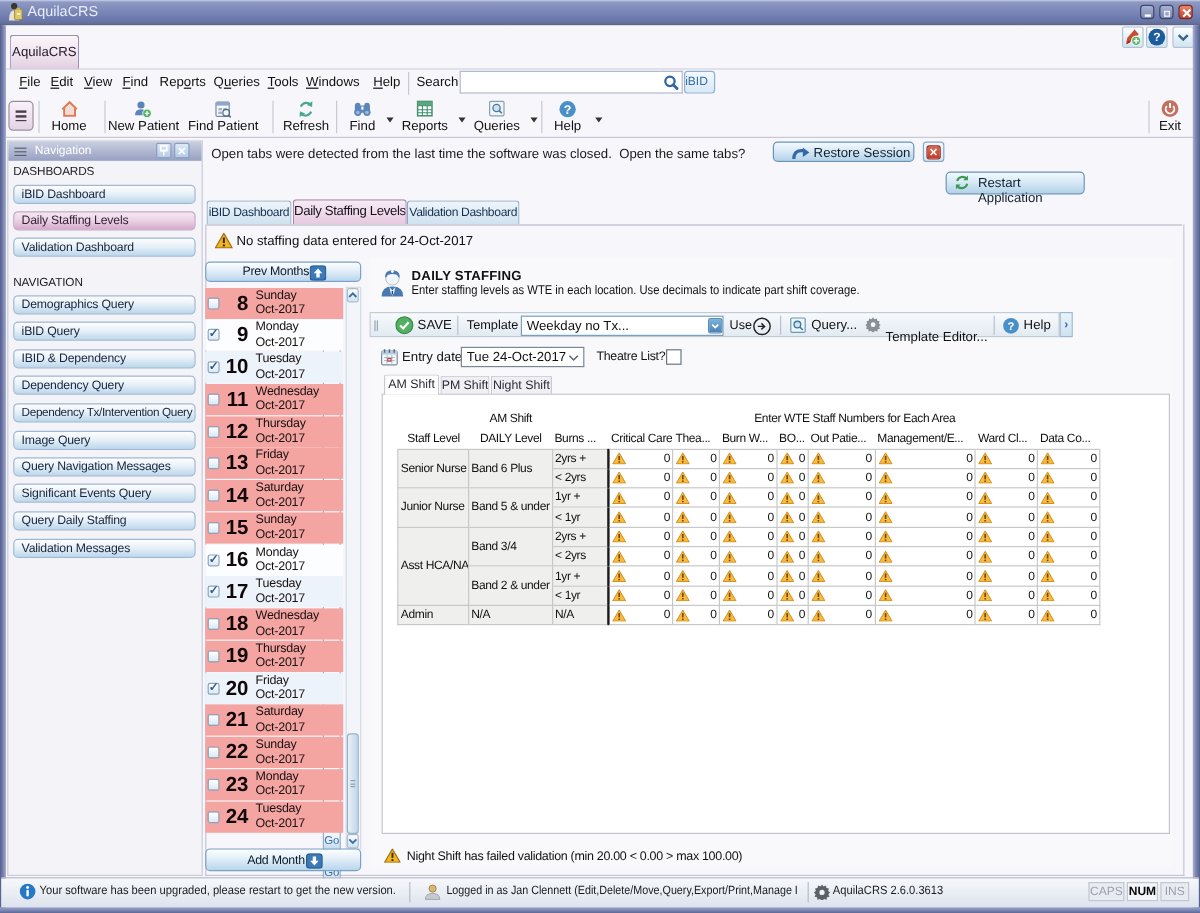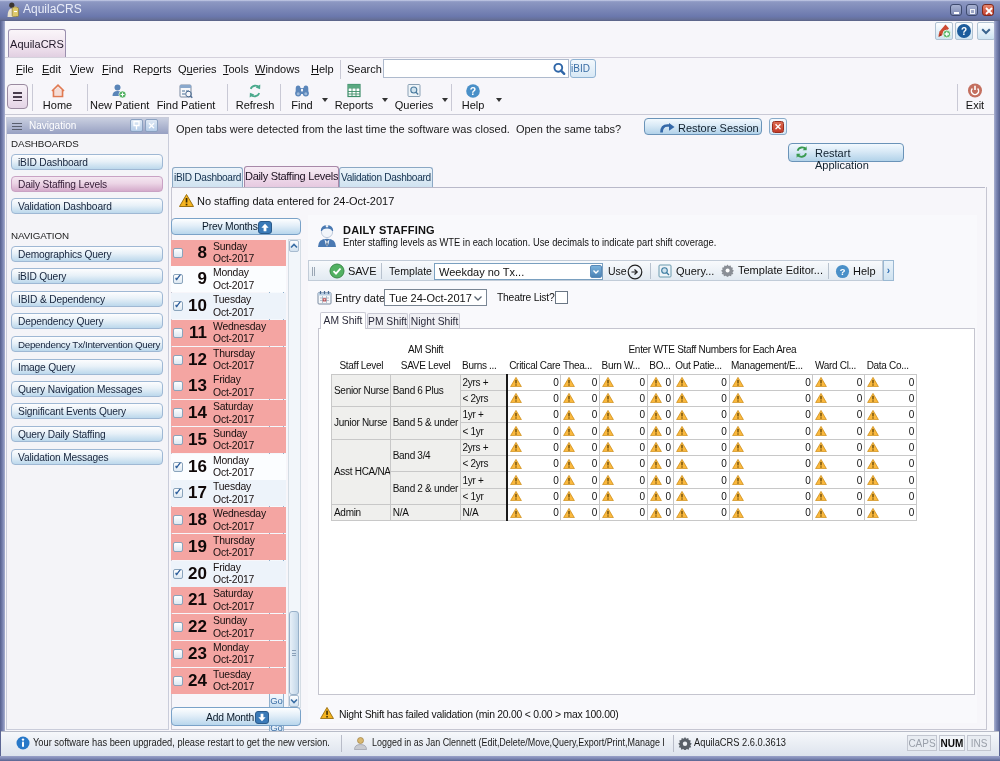--- a/index.html
+++ b/index.html
@@ -500,21 +500,21 @@
     <svg class="abs" style="left:349px;top:3px" width="14" height="14" viewBox="0 0 14 14">
         <rect x="1" y="1" width="12" height="12" rx="1" fill="#eef4f8" stroke="#6a9aae" stroke-width="1"></rect>
         <circle cx="6.5" cy="6.5" r="2.8" fill="#cfe2ee" stroke="#3a7a9e" stroke-width="1.1"></circle>
         <path d="M8.5 8.5 L11 11" stroke="#3a7a9e" stroke-width="1.3"></path>
       </svg>
     <span class="abs" style="left:367px;top:4px">Query...</span>
     <svg class="abs" style="left:412px;top:3px" width="14" height="14" viewBox="0 0 14 14">
         <path d="M7 1.5 L8.3 3.2 L10.4 2.5 L10.8 4.6 L12.9 5 L12.2 7 L13.9 8.3 L12.4 9.8 L13.3 11.8 L11.2 12.2 L10.9 14.3 L8.9 13.6 L7 15 L5.1 13.6 L3.1 14.3 L2.8 12.2 L0.7 11.8 L1.6 9.8 L0.1 8.3 L1.8 7 L1.1 5 L3.2 4.6 L3.6 2.5 L5.7 3.2 Z" fill="#8a8f96" transform="scale(0.93) translate(0,-1)"></path>
         <circle cx="6.6" cy="6.6" r="2" fill="#fff"></circle>
       </svg>
-    <span class="abs" style="left:429px;top:3px">Template Editor...</span>
+    <span class="abs" style="left:429px;top:14px">Template Editor...</span>
     <div class="ssep" style="left:519px"></div>
     <svg class="abs" style="left:526px;top:2.5px" width="15" height="15" viewBox="0 0 16 16">
         <circle cx="8" cy="8" r="7" fill="#4a90c8"></circle>
         <text x="8" y="12" font-size="10" font-weight="bold" fill="#fff" text-anchor="middle" font-family="Liberation Sans">?</text>
       </svg>
     <span class="abs" style="left:544px;top:4px">Help</span>
   </div>
   <div id="smore">›</div>
   <svg class="abs" style="left:9px;top:75px" width="15" height="15" viewBox="0 0 15 15">
       <rect x="1" y="2.5" width="13" height="11.5" rx="1" fill="#f6f8fa" stroke="#7a8aa0" stroke-width="1"></rect>
@@ -552,21 +552,21 @@
         </colgroup>
 <tbody>
           <tr class="h1" style="height:17px">
             <td></td>
             <td style="text-align:center">AM Shift</td>
             <td class="thick"></td>
             <td colspan="8" style="text-align:center">Enter WTE Staff Numbers for Each Area</td>
           </tr>
 <tr class="h2" style="height:16px">
             <td style="text-align:center">Staff Level</td>
-            <td style="text-align:center">SAVE Level</td>
+            <td style="text-align:center">DAILY Level</td>
             <td class="thick">Burns ...</td>
             <td>Critical Care</td>
             <td>Thea...</td>
             <td>Burn W...</td>
             <td>BO...</td>
             <td>Out Patie...</td>
             <td>Management/E...</td>
             <td>Ward Cl...</td>
             <td>Data Co...</td>
           </tr>

